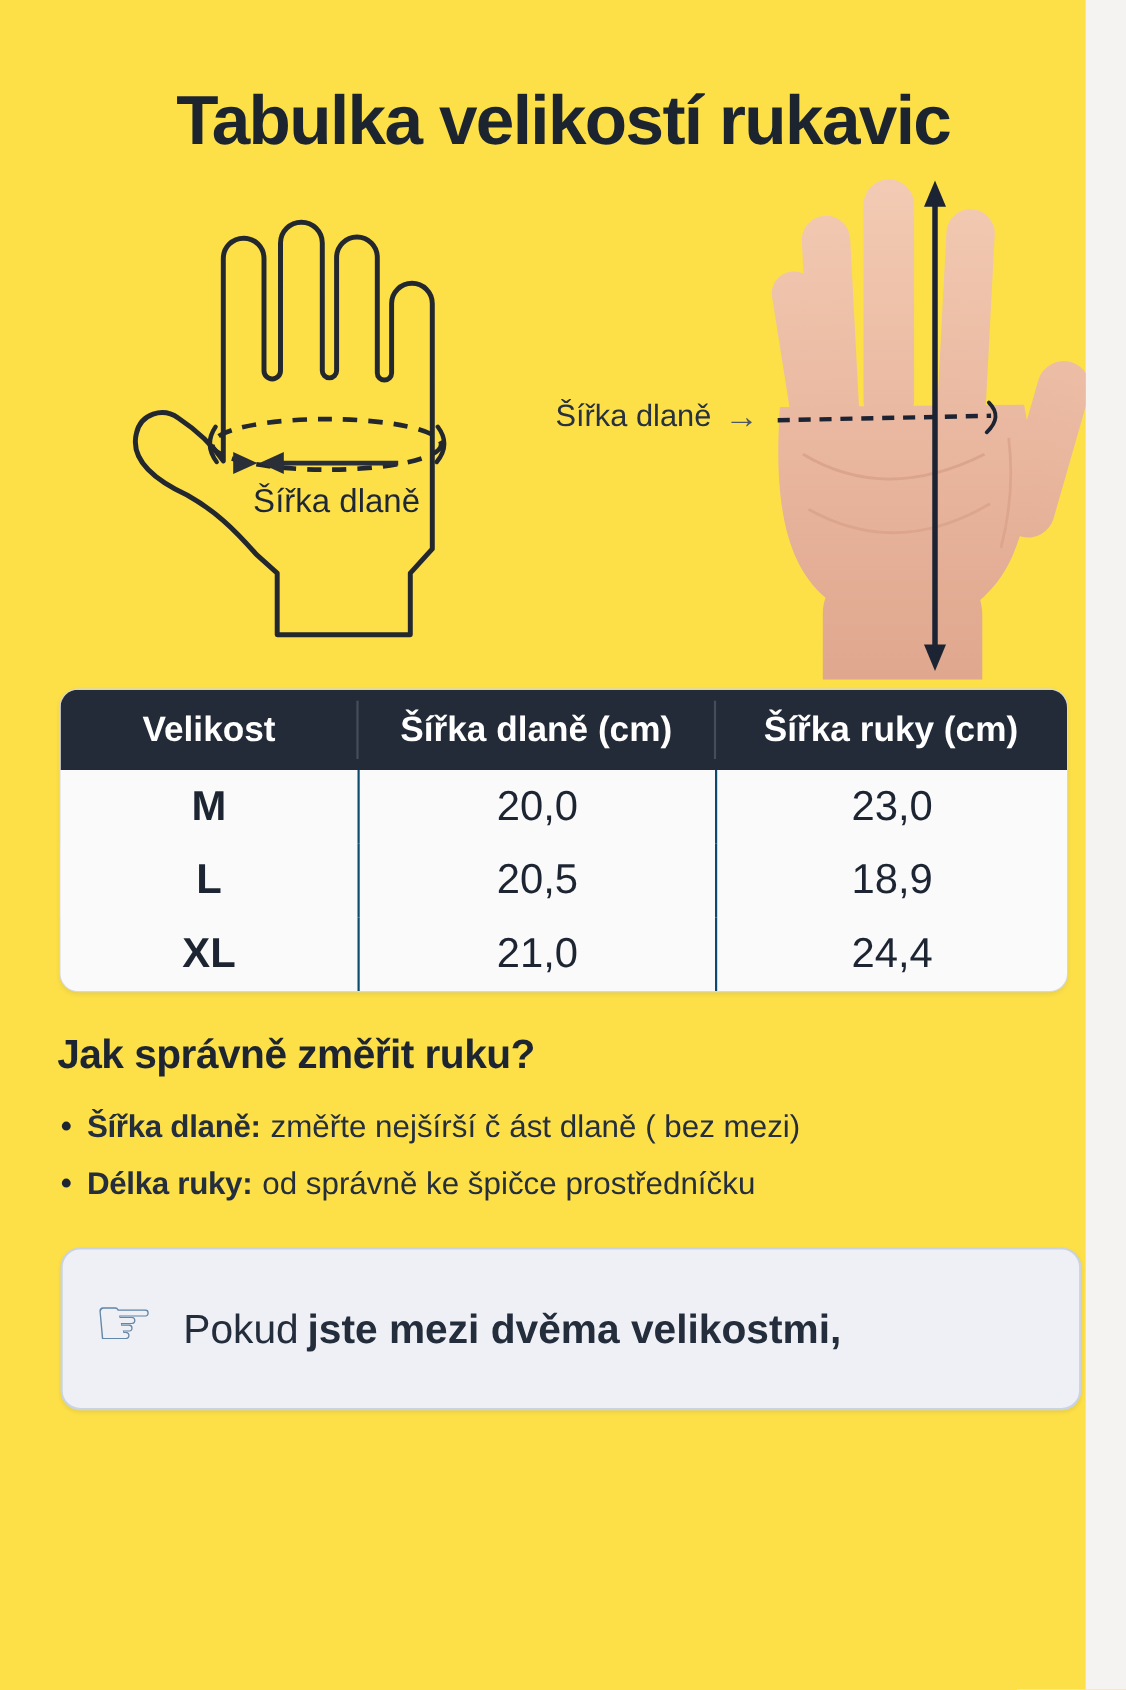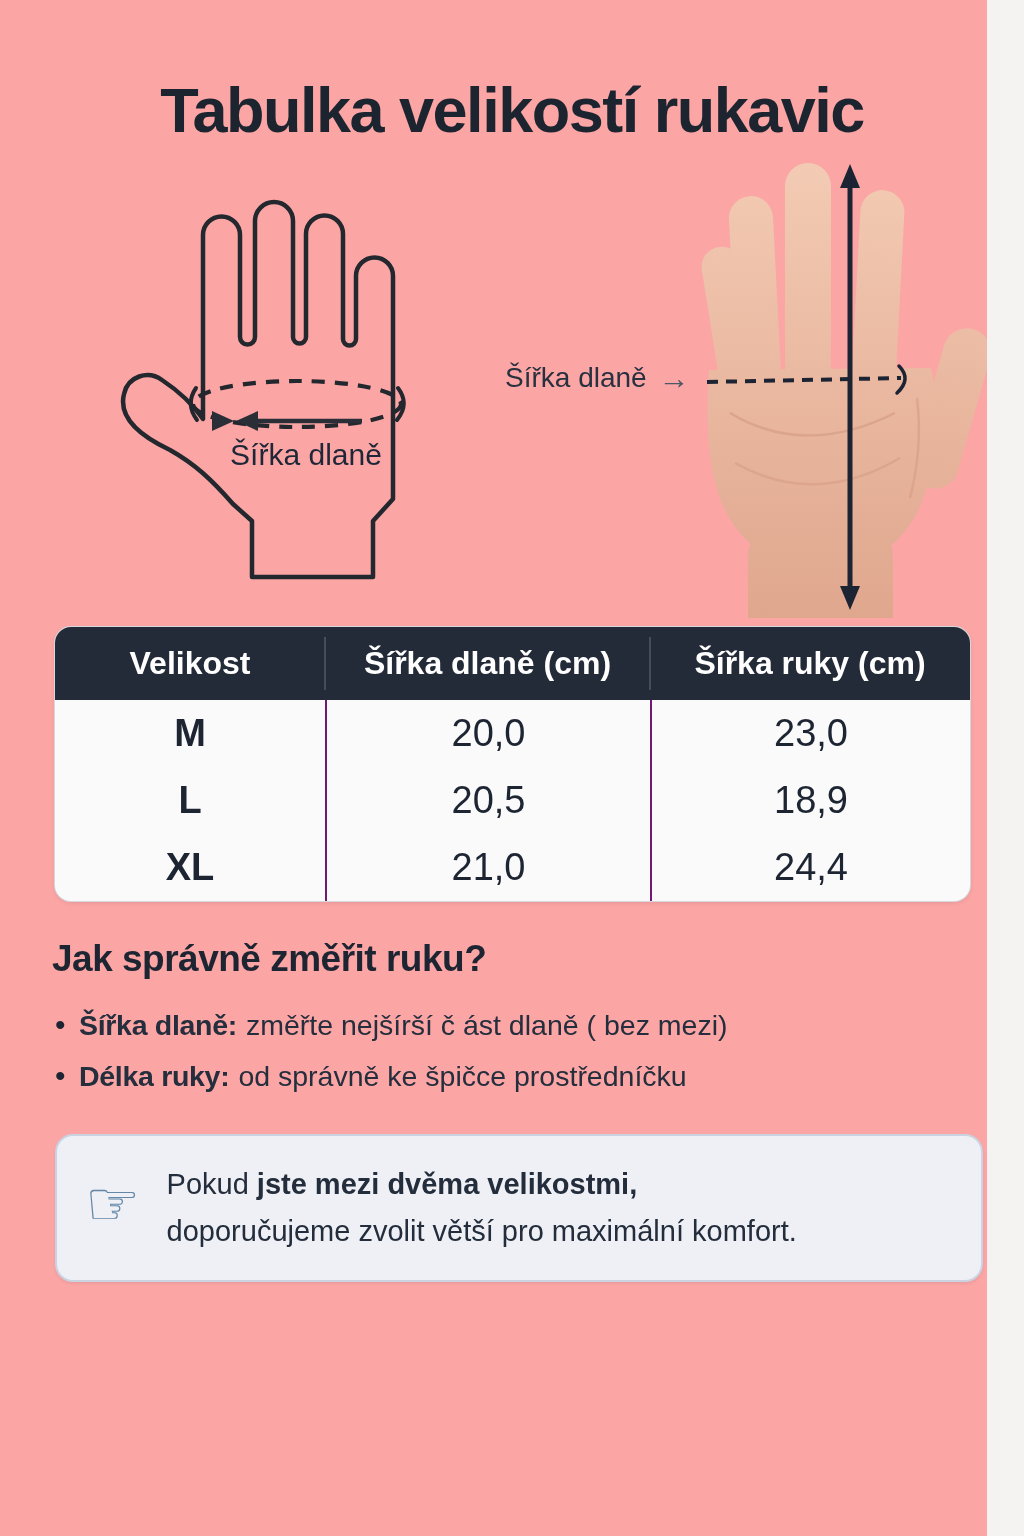--- a/index.html
+++ b/index.html
@@ -6,21 +6,21 @@
   html, body { width: 1024px; }
   body {
     font-family: "Liberation Sans", "DejaVu Sans", sans-serif;
     background: #f4f3f1;
     color: #1d2533;
   }
   .canvas {
     position: relative;
     width: 987px;
     height: 1536px;
-    background: #fca5a5;
+    background: #fde047;
     overflow: hidden;
   }
 
   
   .page-title {
     position: absolute;
     top: 74px; left: 0; width: 1024px;
     text-align: center;
     font-size: 63px;
     font-weight: bold;
@@ -63,21 +63,21 @@
   .th { position: relative; height: 73px; line-height: 73px; }
   .th:not(:first-child)::before {
     content: ""; position: absolute; left: -1px; top: 10px; bottom: 10px;
     width: 2px; background: #454d5b;
   }
   .trow { height: 67px; font-size: 38px; }
   .trow:nth-child(odd) { background: #fafafa; }
   .row-alt { background: #e4e9f0; }
   .td { height: 67px; line-height: 67px; color: #1d2533; font-weight: 500; }
   .td.size-cell { font-weight: bold; }
-  .td:not(:first-child) { border-left: 2px solid #701a75; }
+  .td:not(:first-child) { border-left: 2px solid #0c4a6e; }
 
   
   .howto-heading {
     position: absolute; left: 52px; top: 938px;
     font-size: 37px; font-weight: bold; color: #1c2531;
     letter-spacing: -0.5px;
   }
   .bullets { position: absolute; left: 55px; top: 1008px; width: 920px; }
   .bullet { display: flex; align-items: baseline; margin-bottom: 17px; font-size: 28.5px; color: #242e3d; }
   .bullet .dot { width: 24px; font-size: 30px; color: #1d2533; }
@@ -91,21 +91,21 @@
     border-radius: 18px;
     box-shadow: 0 2px 3px rgba(30,40,60,.07);
     display: flex; align-items: center; gap: 26px;
     padding: 20px 30px 20px 28px;
   }
   .note-icon {
     font-size: 62px; line-height: 1; color: #6487a8;
     transform: translateY(-4px);
     flex: 0 0 auto;
   }
-  .note-text { font-size: 29px; line-height: 47px; color: #232d3c; }
+  .note-text { font-size: 37px; line-height: 47px; color: #232d3c; text-align: right; }
   .note-text b { margin-left: 8px; }
 </style>
 </head>
 <body>
 
 <div class="canvas">
 
   <h1 class="page-title">Tabulka velikostí rukavic</h1>
 
   <div class="glove-wrap">
@@ -215,17 +215,16 @@
     <div class="bullet">
       <span class="dot">•</span>
       <span><b>Délka ruky:</b><span>od správně ke špičce prostředníčku</span></span>
     </div>
   </div>
 
   <div class="note-box">
     <span class="note-icon">☞</span>
     <div class="note-text">
       <div><span>Pokud</span><b>jste mezi dvěma velikostmi,</b></div>
-      <div>doporučujeme zvolit větší pro maximální komfort.</div>
     </div>
   </div>
 
 </div>
 
 </body></html>

